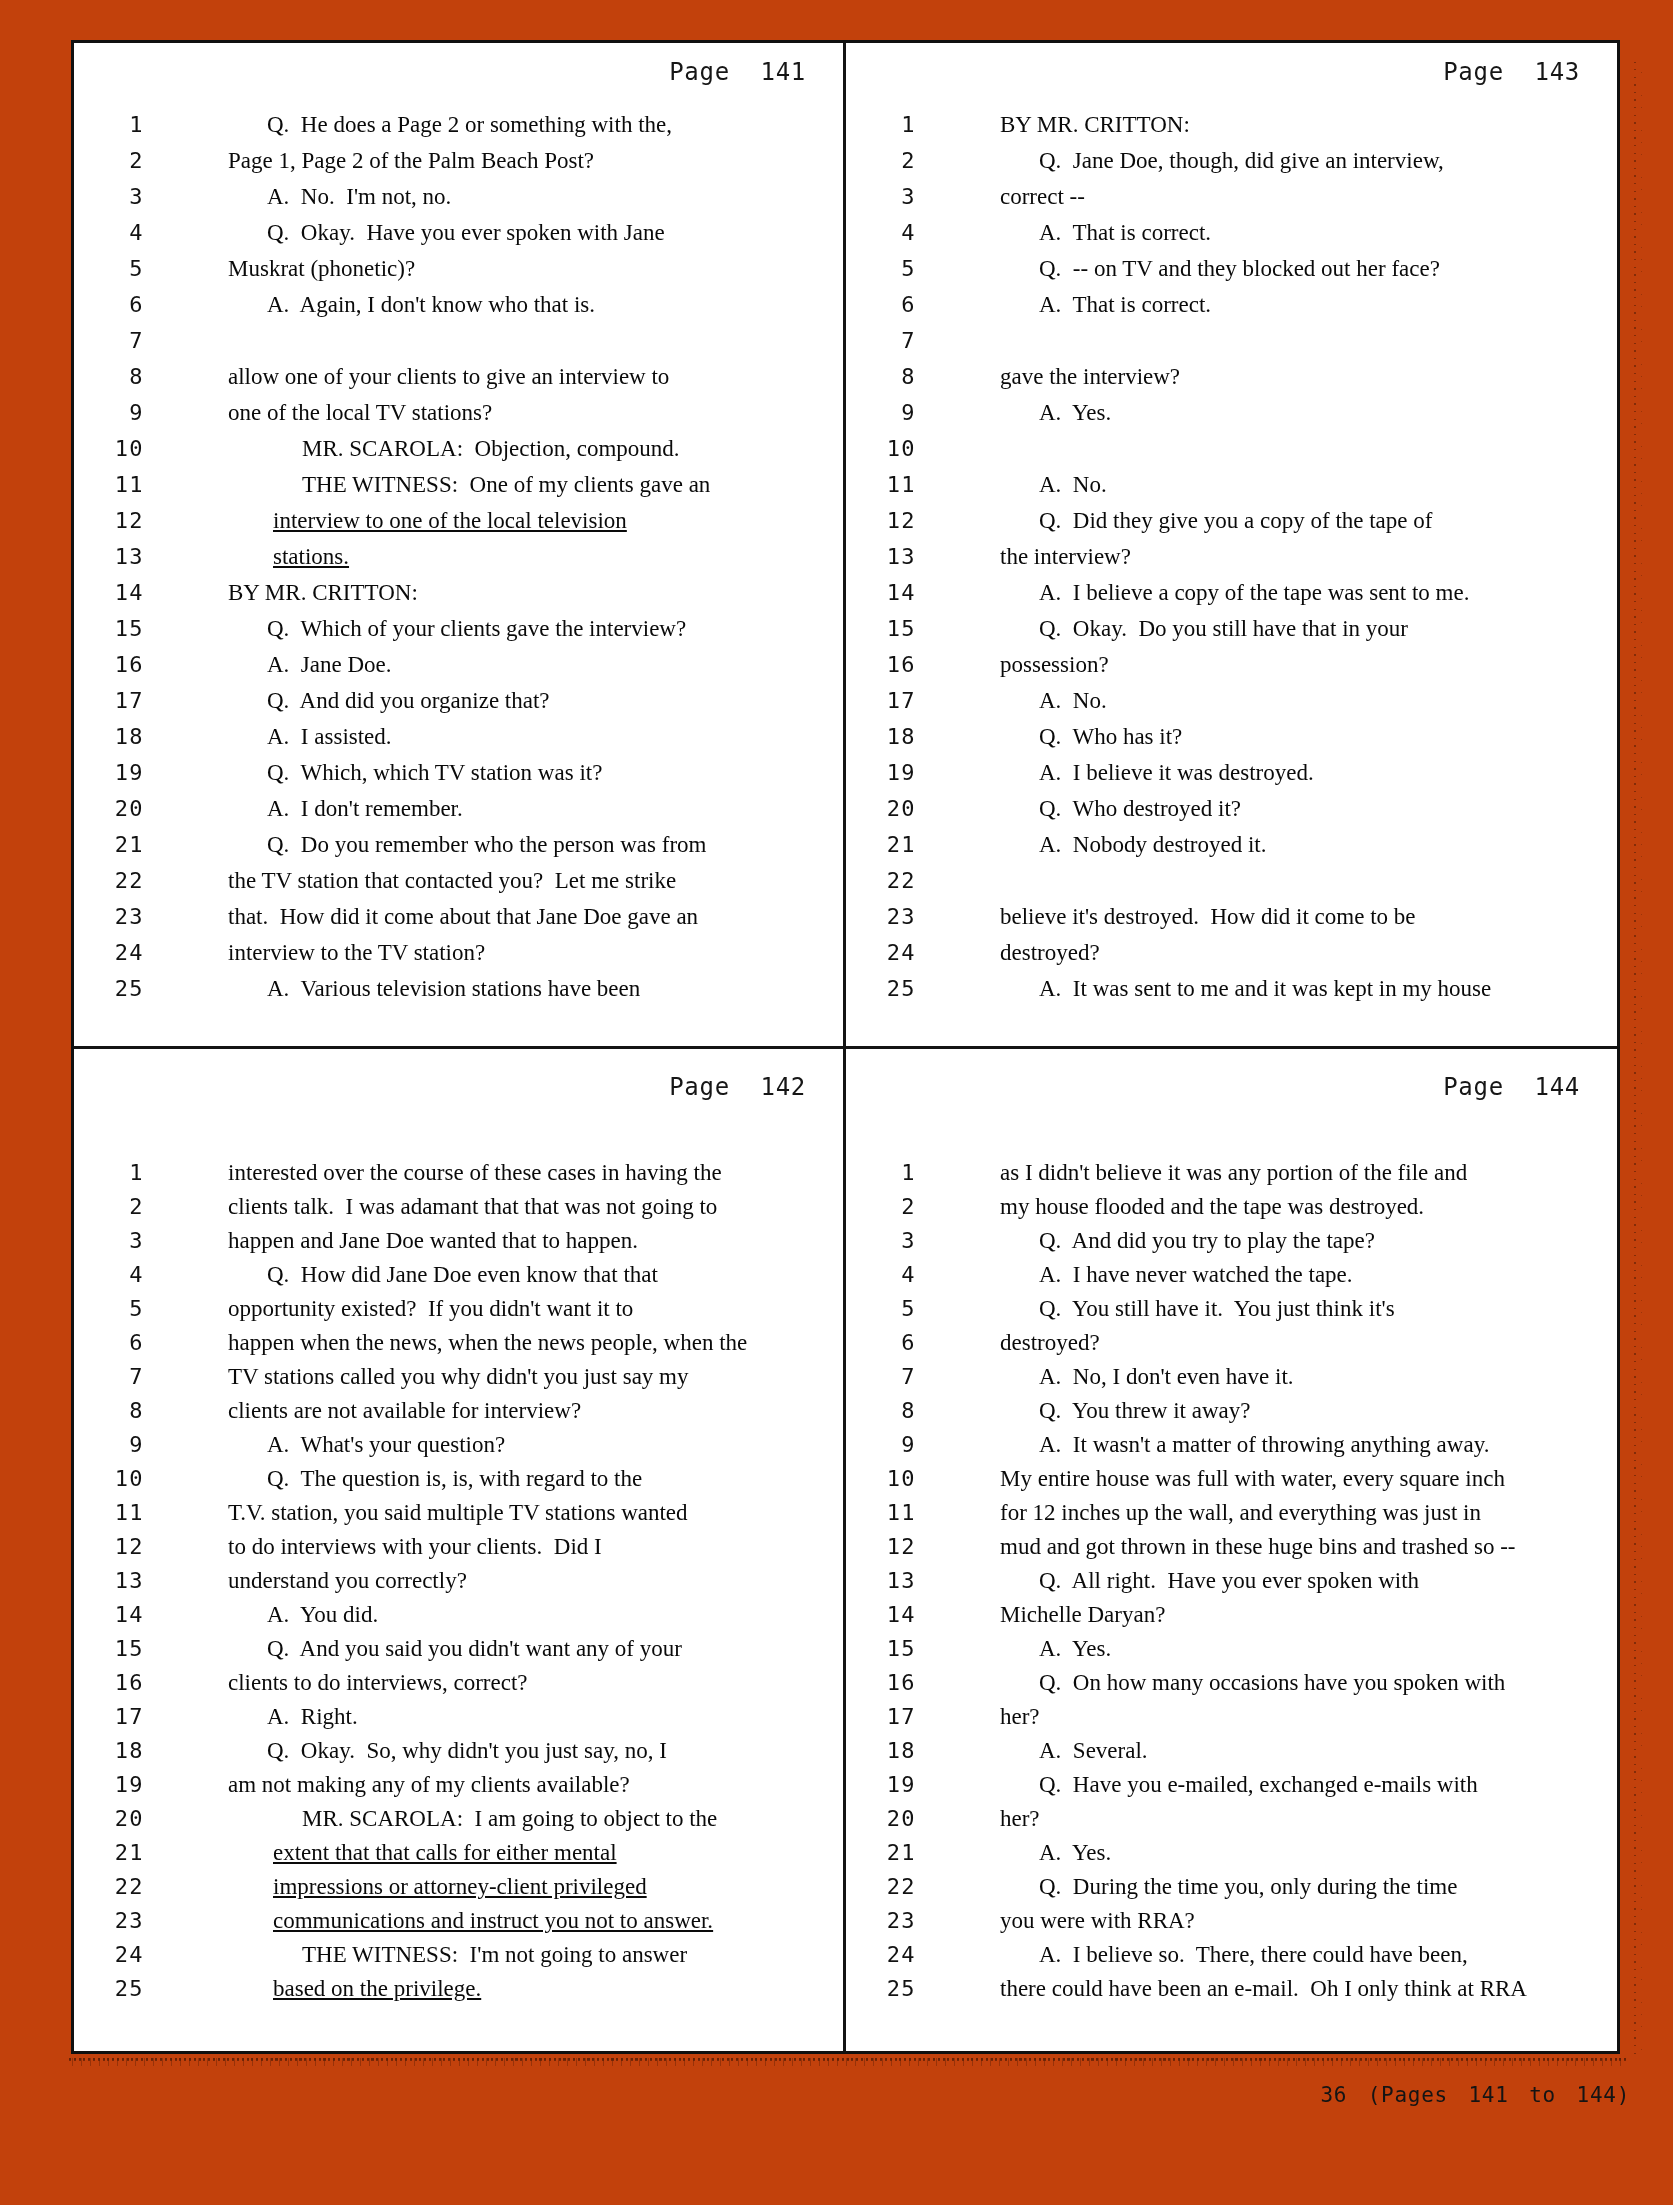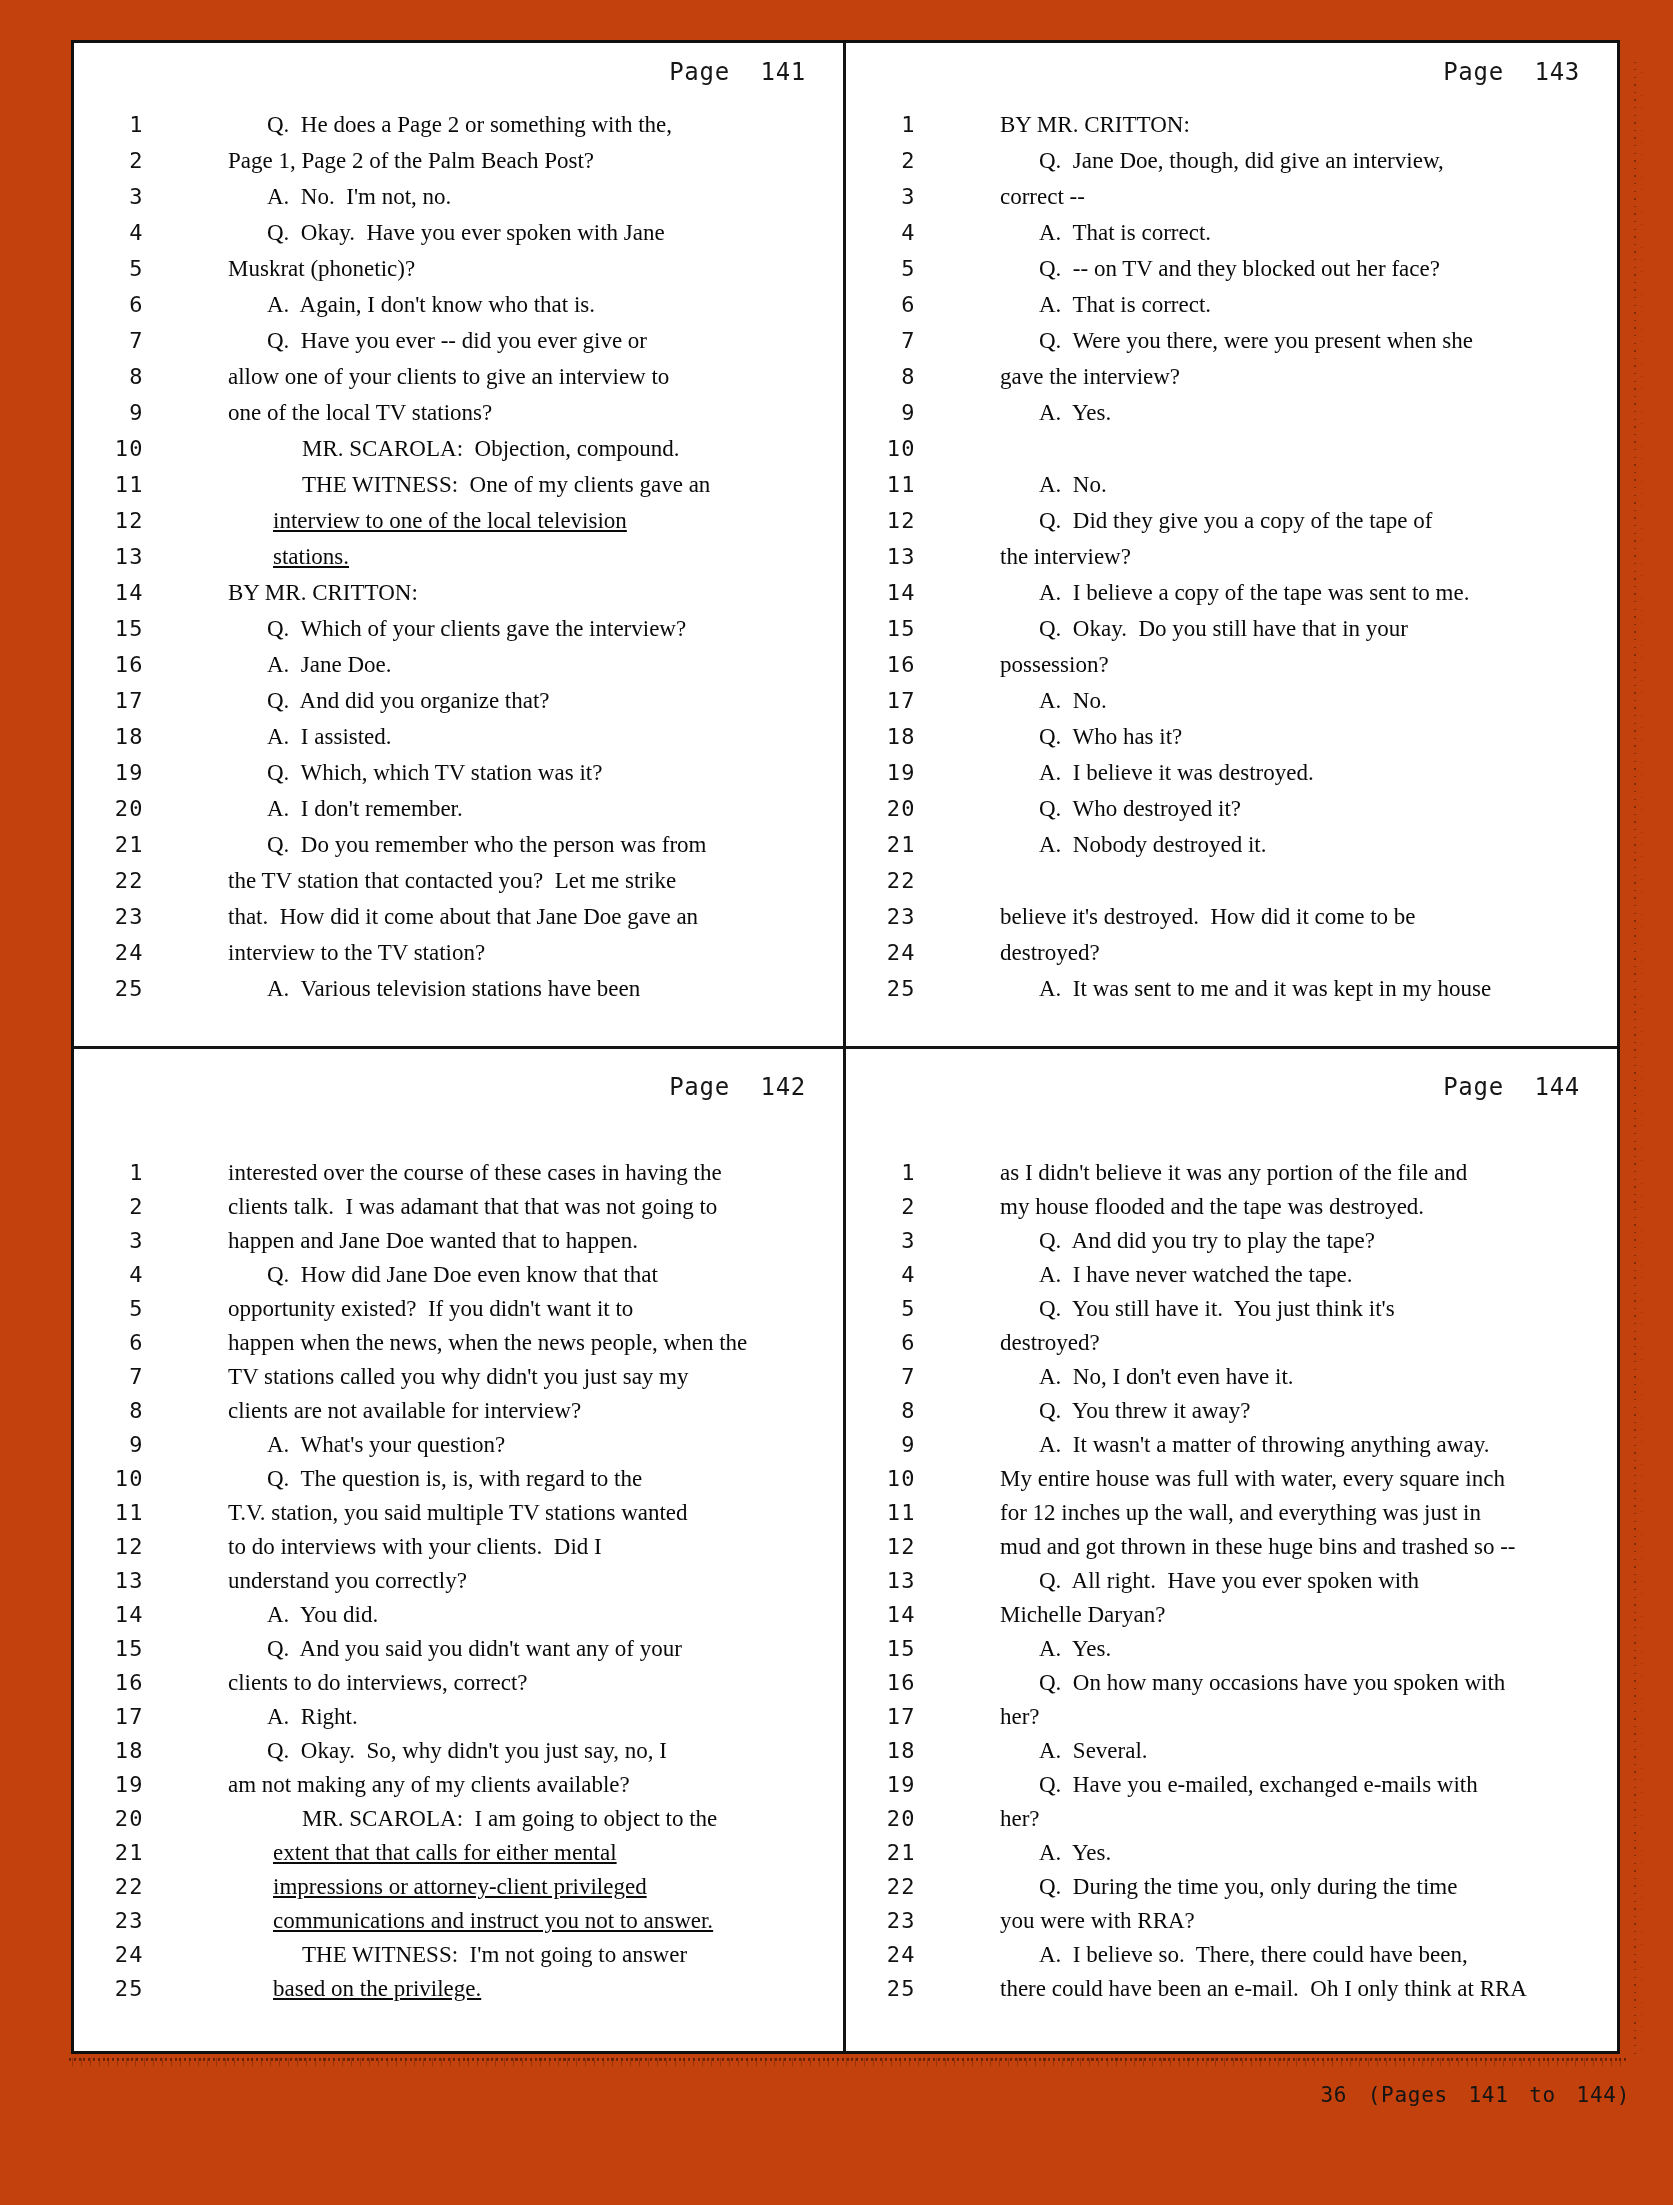--- a/index.html
+++ b/index.html
@@ -86,21 +86,20 @@
           <div class="line">
             <span class="num">5</span>
             <span class="txt ind0">Muskrat (phonetic)?</span>
           </div>
           <div class="line">
             <span class="num">6</span>
             <span class="txt ind1">A.  Again, I don't know who that is.</span>
           </div>
           <div class="line">
             <span class="num">7</span>
-            <span class="txt ind1">Q.  Have you ever -- did you ever give or</span>
           </div>
           <div class="line">
             <span class="num">8</span>
             <span class="txt ind0">allow one of your clients to give an interview to</span>
           </div>
           <div class="line">
             <span class="num">9</span>
             <span class="txt ind0">one of the local TV stations?</span>
           </div>
           <div class="line">
@@ -192,21 +191,20 @@
           <div class="line">
             <span class="num">5</span>
             <span class="txt ind1">Q.  -- on TV and they blocked out her face?</span>
           </div>
           <div class="line">
             <span class="num">6</span>
             <span class="txt ind1">A.  That is correct.</span>
           </div>
           <div class="line">
             <span class="num">7</span>
-            <span class="txt ind1">Q.  Were you there, were you present when she</span>
           </div>
           <div class="line">
             <span class="num">8</span>
             <span class="txt ind0">gave the interview?</span>
           </div>
           <div class="line">
             <span class="num">9</span>
             <span class="txt ind1">A.  Yes.</span>
           </div>
           <div class="line">

